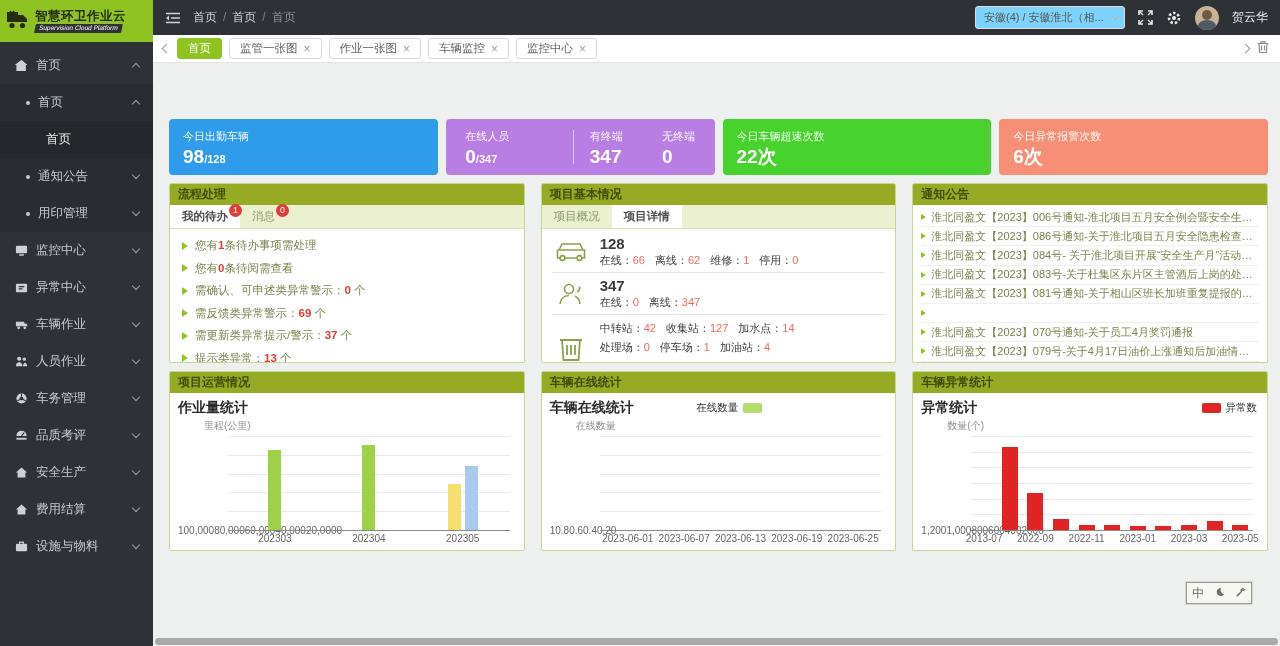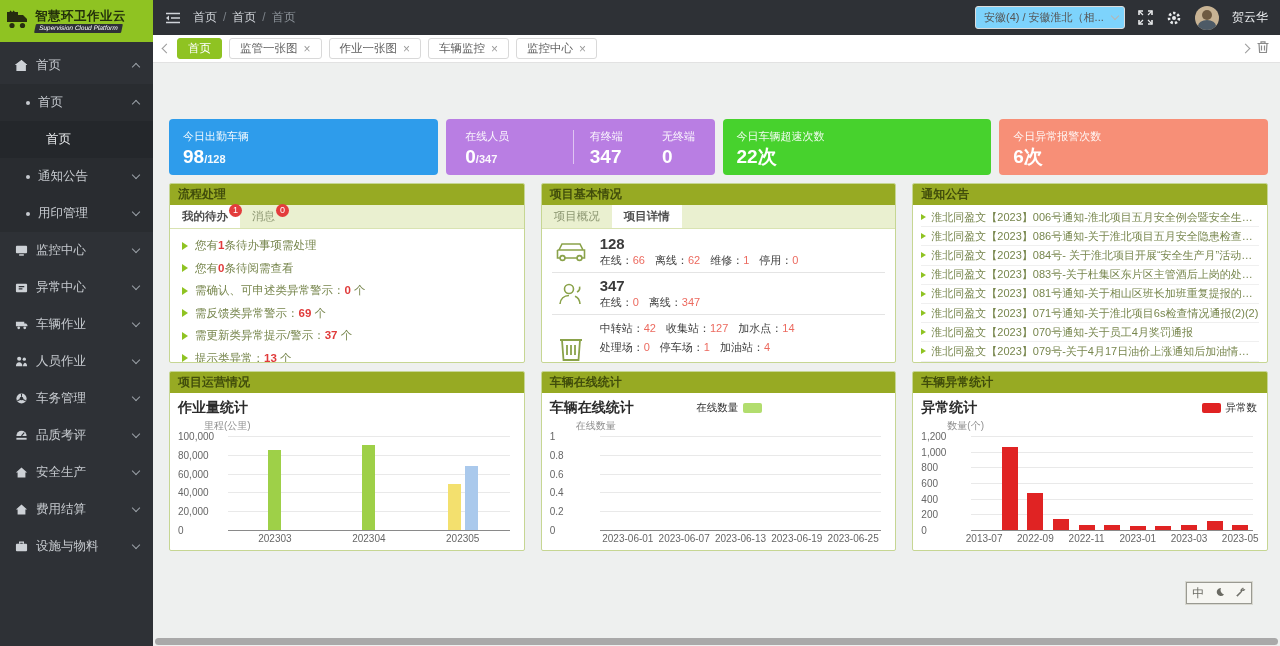--- a/index.html
+++ b/index.html
@@ -102,21 +102,21 @@
   
   .chart { flex:1; display:flex; flex-direction:column; padding:5px 10px 4px 8px; min-height:0; }
   .chart-top { display:flex; align-items:center; flex:0 0 20px; }
   .chart-title { font-size:14px; font-weight:bold; color:#2b2b2b; }
   .legend { display:flex; align-items:center; gap:5px; font-size:10.5px; color:#333; }
   .legend .swatch { width:19px; height:10px; border-radius:2px; display:inline-block; }
   .legend.center { margin:0 auto; padding-right:18%; }
   .legend.right { margin-left:auto; }
   .ylab { font-size:10px; color:#8f8f8f; margin:1px 0 3px 26px; flex:0 0 13px; }
   .plot-wrap { flex:1; display:flex; min-height:0; padding-right:4px; }
-  .yticks { width:50px; display:flex; flex-direction:column; justify-content:space-between; align-items:flex-start; font-size:10px; color:#666; padding-right:7px; height:calc(100% + 10px); margin-top:-5px; }
+  .yticks { width:50px; display:flex; flex-direction:row; justify-content:space-between; align-items:flex-end; font-size:10px; color:#666; padding-right:7px; height:calc(100% + 10px); margin-top:-5px; }
   .plot { flex:1; position:relative; border-bottom:1px solid #8a8a8a; }
   .gline { position:absolute; left:0; right:0; height:1px; background:#e9e9e9; }
   .bar { position:absolute; bottom:0; }
   .xlabels { flex:0 0 15px; position:relative; font-size:10px; color:#666; margin-left:50px; margin-right:4px; }
   .xlabels span { position:absolute; top:2px; transform:translateX(-50%); white-space:nowrap; }
 
   
   .ime-bar { position:absolute; right:28px; bottom:42px; width:66px; height:22px; background:#f6f6f2; border:1px solid #9a9a92; box-shadow:0 0 0 1px #d8d8d0; display:flex; align-items:center; justify-content:space-around; color:#6b6b63; font-size:12px; cursor:pointer; }
   .hscroll { position:absolute; left:2px; right:2px; bottom:1px; height:7px; border-radius:4px; background:#a9a9a9; cursor:pointer; }
 </style>
@@ -480,21 +480,20 @@
             <div class="nitem">
                 <span class="tri"></span>
                 <span>淮北同盈文【2023】083号-关于杜集区东片区主管酒后上岗的处罚通告</span>
               </div>
             <div class="nitem">
                 <span class="tri"></span>
                 <span>淮北同盈文【2023】081号通知-关于相山区班长加班重复提报的通报</span>
               </div>
             <div class="nitem">
                 <span class="tri"></span>
-                <span>淮北同盈文【2023】071号通知-关于淮北项目6s检查情况通报(2)(2)</span>
               </div>
             <div class="nitem">
                 <span class="tri"></span>
                 <span>淮北同盈文【2023】070号通知-关于员工4月奖罚通报</span>
               </div>
             <div class="nitem">
                 <span class="tri"></span>
                 <span>淮北同盈文【2023】079号-关于4月17日油价上涨通知后加油情况通报</span>
               </div>
           </div>

